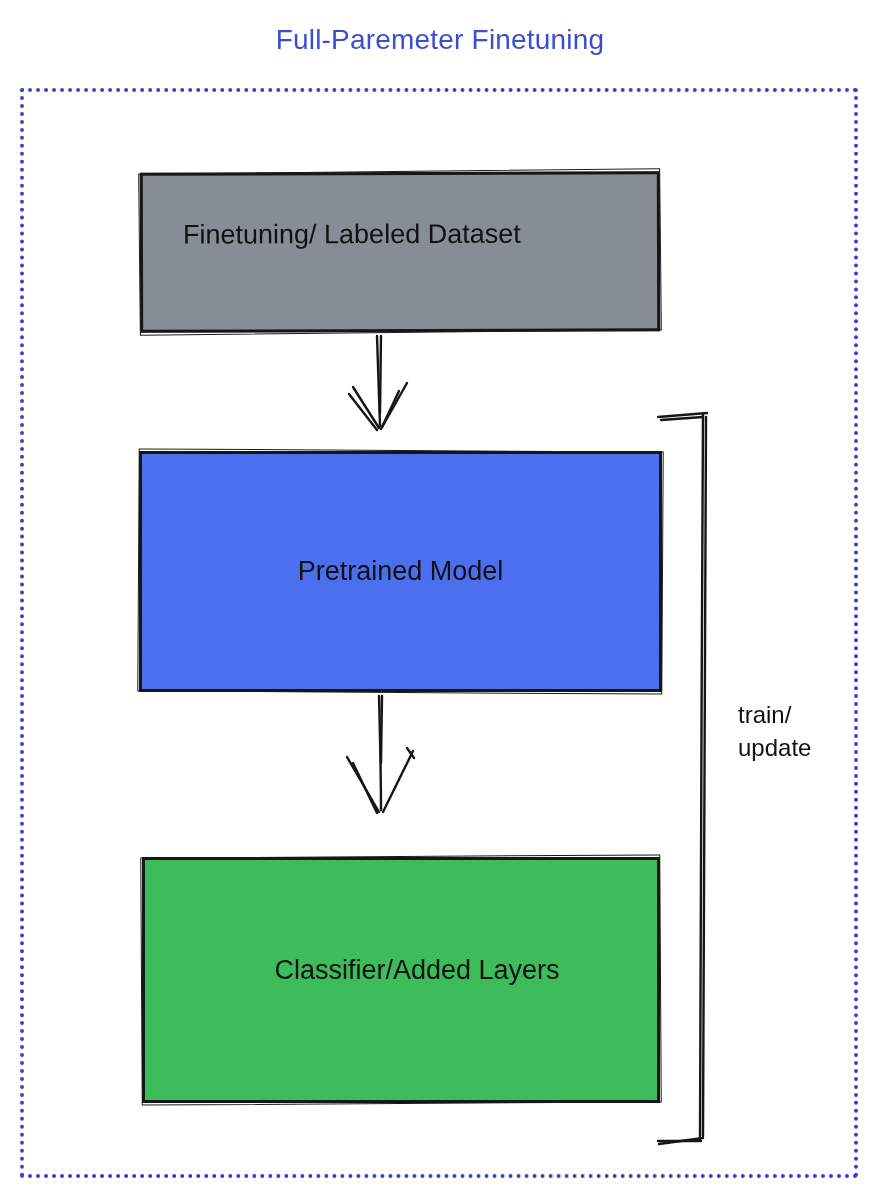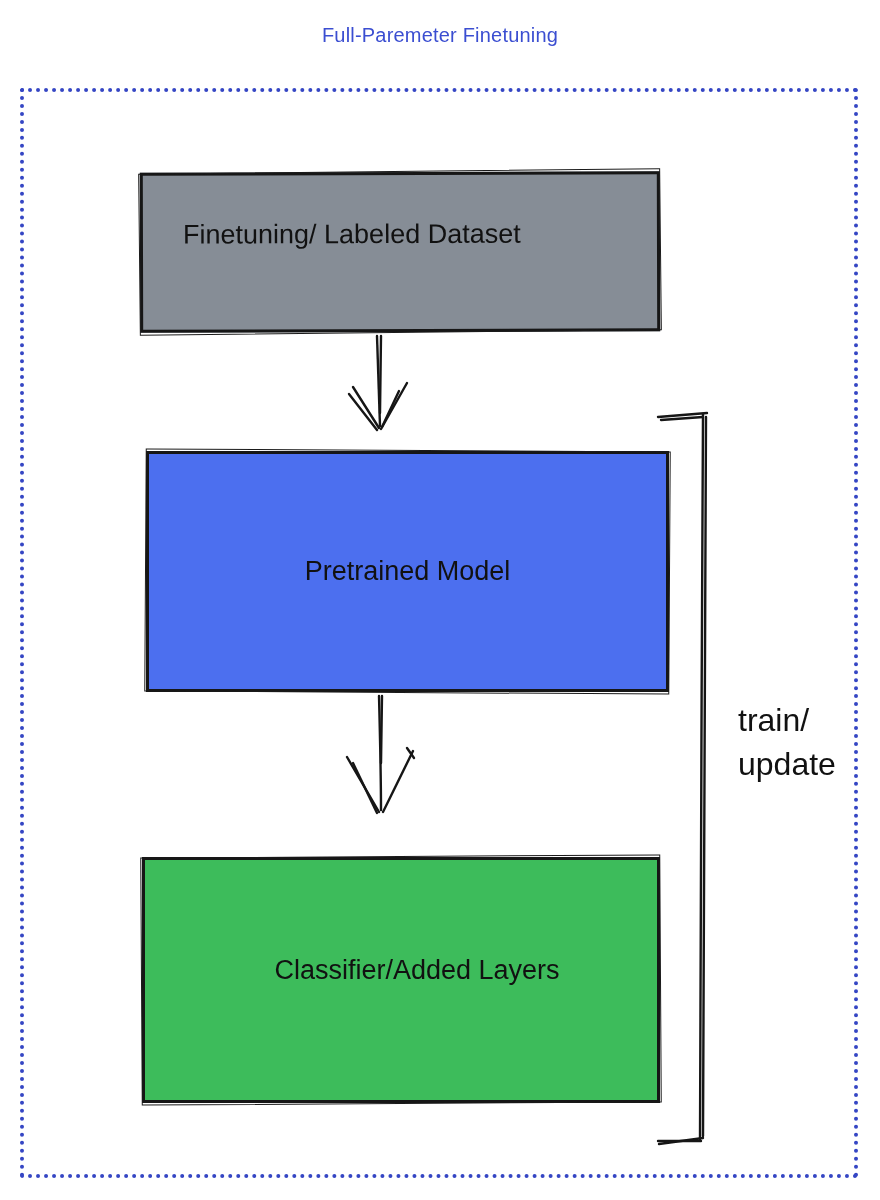--- a/index.html
+++ b/index.html
@@ -14,21 +14,21 @@
     height: 1200px;
     background: #ffffff;
     overflow: hidden;
   }
   .diagram-title {
     position: absolute;
     left: 0;
     top: 24px;
     width: 880px;
     text-align: center;
-    font-size: 20px;
+    font-size: 28px;
     font-weight: 500;
     letter-spacing: 0.2px;
     color: #3B4ED1;
   }
   .dotted-boundary {
     position: absolute;
     left: 20px;
     top: 88px;
     width: 830px;
     height: 1082px;
@@ -55,21 +55,21 @@
     transform: rotate(-0.15deg);
   }
   .box-dataset::before { transform: rotate(-0.45deg); }
   .box-dataset .box-label {
     position: absolute;
     left: 40px;
     top: 44px;
     text-align: right;
   }
   .box-pretrained {
-    left: 146px; top: 451px; width: 523px; height: 241px;
+    left: 139px; top: 451px; width: 523px; height: 241px;
     display: flex; align-items: center; justify-content: center;
   }
   .box-pretrained::before { transform: rotate(0.35deg); }
   .box-classifier {
     left: 142px; top: 857px; width: 518px; height: 246px;
     display: flex; align-items: center; justify-content: center; padding-left: 32px;
   }
   .box-classifier::before { transform: rotate(-0.35deg); }
   .box-classifier .box-label { transform: translateY(-10px); }
   .connector-layer {
@@ -81,21 +81,21 @@
   .connector-layer path {
     fill: none;
     stroke: #161616;
     stroke-width: 2.4;
     stroke-linecap: round;
   }
   .train-update-label {
     position: absolute;
     left: 738px;
     top: 698px;
-    font-size: 32px;
+    font-size: 24px;
     line-height: 1.38;
     color: #111111;
     white-space: pre-line;
   }
 </style>
 </head>
 <body>
 
 <div class="canvas">
 

